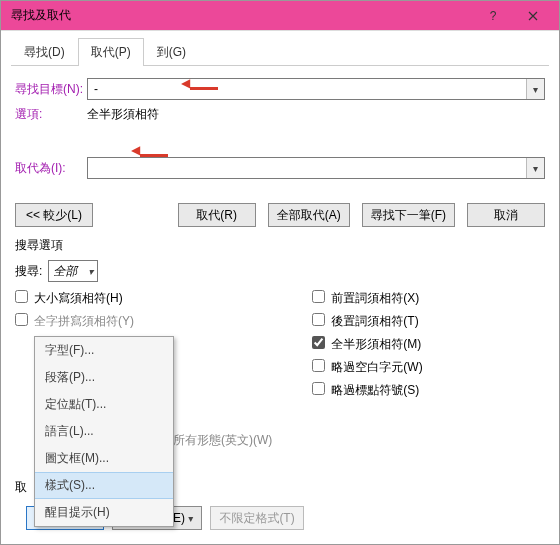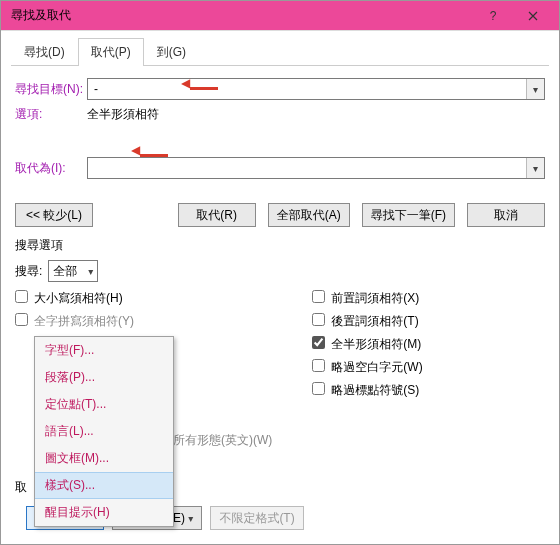--- a/index.html
+++ b/index.html
@@ -14,31 +14,31 @@
   .body { padding: 12px 14px 10px 14px; }
   .row { display: flex; align-items: center; margin-bottom: 6px; }
   .lbl { width: 72px; color: #a21caf; }
   .combo { flex: 1; height: 22px; border: 1px solid #7a7a7a; position: relative; background: #fff; display:flex; align-items:center; padding:0 22px 0 6px; }
   .combo .drop { position: absolute; right: 0; top: 0; width: 18px; height: 100%; border-left: 1px solid #bbb; background: #efefef; display:flex; align-items:center; justify-content:center; color:#555; }
   .btn-row { display: flex; justify-content: flex-end; gap: 12px; margin: 24px 0 10px 0; }
   .btn-less { margin-right: auto; }
   .pbtn { height: 24px; min-width: 78px; padding: 0 8px; border: 1px solid #8a8a8a; background: #e9e9e9; display:inline-flex; align-items:center; justify-content:center; color:#000; }
   .section-title { margin: 4px 0 6px 0; color:#000; }
   .searchline { display:flex; align-items:center; gap:6px; margin-bottom:8px; }
-  .searchline .sel { width: 50px; height: 22px; border:1px solid #7a7a7a; display:flex; align-items:center; padding:0 4px; justify-content:space-between; }
+  .searchline .sel { width: 50px; height: 22px; border:1px solid #7a7a7a; display:flex; align-items:center; padding:0 4px; justify-content:space-between;font-style:italic; }
   .cols { display:flex; gap: 40px; }
   .col { flex:1; }
   .chk { display:flex; gap:6px; margin-bottom:6px; color:#000; white-space:nowrap; }
   .chk input { margin:0; width:13px; height:13px; accent-color:#555; }
   .chk.dim { color:#888; }
   .bottom-btns { position:absolute; left: 25px; bottom: 14px; display:flex; gap:8px; align-items:center; }
   .pbtn.blue { border:1px solid #2a76c6; background:#e3f0fc; }
   .pbtn.disabled { color:#999; border-color:#bbb; background:#f2f2f2; }
   .dropdown-menu { position:absolute; left: 33px; top: 335px; width: 140px; background:#f5f5f5; border:1px solid #a0a0a0; box-shadow: 2px 2px 4px rgba(0,0,0,0.25); z-index:10; }
-  .dropdown-menu .mi { padding: 5px 10px; color:#be185d; }
+  .dropdown-menu .mi { padding: 5px 10px; color:#404040; }
   .dropdown-menu .mi.highlight { background:#d5e8f8; border-top:1px solid #a8cff0; border-bottom:1px solid #a8cff0; padding:4px 10px; }
   .arrow-overlay { position:absolute; pointer-events:none; display:flex; align-items:center; }
   .arrow-tail { display:inline-block; height:3px; background:#d93a2b; width:28px; }
   .arrow-head-l::before { content:"◀"; color:#d93a2b; font-size:12px; position:relative; top:-5px; }
   .smallpad { height: 28px; }
   .dropcaret { font-size:10px; color:#444; }
 </style>
 </head>
 <body>
 

